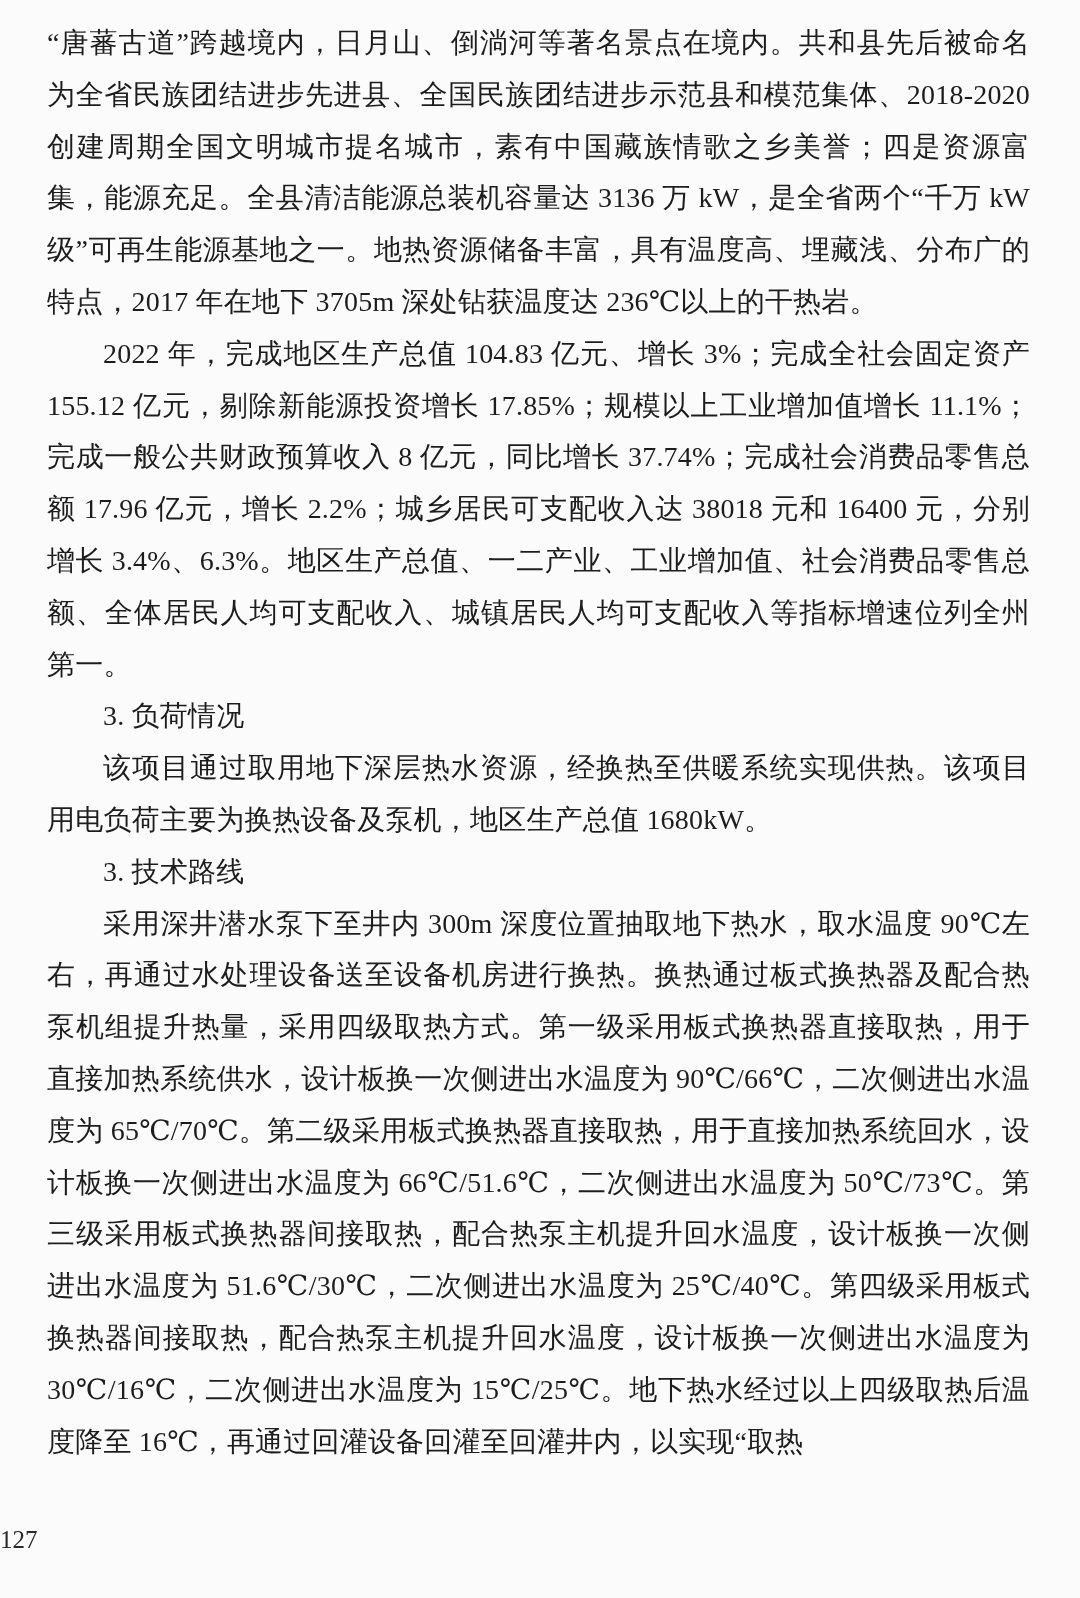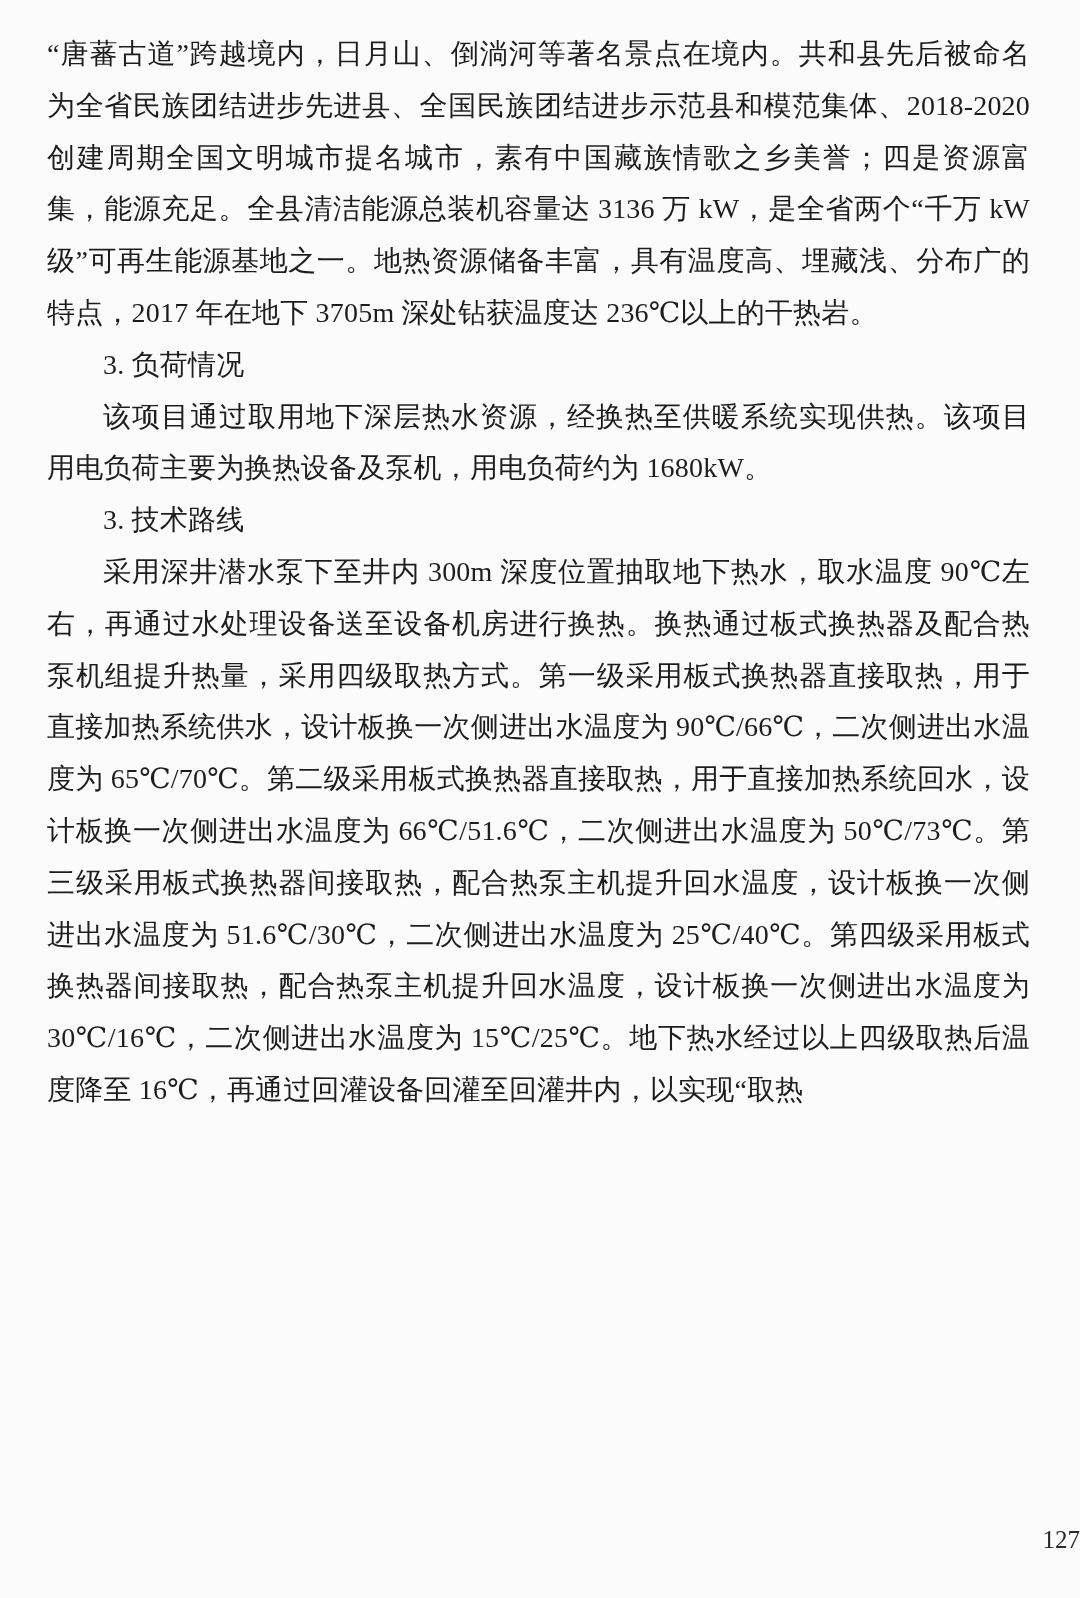--- a/index.html
+++ b/index.html
@@ -6,21 +6,21 @@
     margin: 0;
     padding: 0;
     background: #fbfbfb;
   }
   .page {
     position: relative;
     width: 1080px;
     height: 1598px;
     box-sizing: border-box;
     background: #fbfbfb;
-    padding: 28px 50px 0 47px;
+    padding: 17px 50px 0 47px;
     overflow: hidden;
     font-family: "Liberation Serif", "DejaVu Serif", serif;
     color: #1d1d1d;
   }
   .page p, .page h2 {
     margin: 0;
     font-size: 28px;
     line-height: 51.8px;
     font-weight: normal;
     text-align: justify;
@@ -39,38 +39,39 @@
     font-weight: bold;
     text-indent: 2em;
     text-align: left;
     color: #161616;
   }
   .footer {
     position: absolute;
     bottom: 44px;
     left: 0;
     right: 0;
-    text-align: right;
+    text-align: left;
     font-size: 25px;
     color: #2a2a2a;
     font-family: "Liberation Serif", "DejaVu Serif", serif;
   }
 </style>
 </head>
 <body>
 
 <div class="page">
 
   <p class="body">“唐蕃古道”跨越境内，日月山、倒淌河等著名景点在境内。共和县先后被命名为全省民族团结进步先进县、全国民族团结进步示范县和模范集体、2018-2020 创建周期全国文明城市提名城市，素有中国藏族情歌之乡美誉；四是资源富集，能源充足。全县清洁能源总装机容量达 3136 万 kW，是全省两个“千万 kW 级”可再生能源基地之一。地热资源储备丰富，具有温度高、埋藏浅、分布广的特点，2017 年在地下 3705m 深处钻获温度达 236℃以上的干热岩。</p>
 
+  <p class="indent">2022 年，完成地区生产总值 104.83 亿元、增长 3%；完成全社会固定资产 155.12 亿元，剔除新能源投资增长 17.85%；规模以上工业增加值增长 11.1%；完成一般公共财政预算收入 8 亿元，同比增长 37.74%；完成社会消费品零售总额 17.96 亿元，增长 2.2%；城乡居民可支配收入达 38018 元和 16400 元，分别增长 3.4%、6.3%。地区生产总值、一二产业、工业增加值、社会消费品零售总额、全体居民人均可支配收入、城镇居民人均可支配收入等指标增速位列全州第一。</p>
 
 
   <p class="subhead">3.  负荷情况</p>
 
-  <p class="indent">该项目通过取用地下深层热水资源，经换热至供暖系统实现供热。该项目用电负荷主要为换热设备及泵机，用电负荷约为 1680kW。</p>
+  <p class="indent">该项目通过取用地下深层热水资源，经换热至供暖系统实现供热。该项目用电负荷主要为换热设备及泵机，地区生产总值 1680kW。</p>
 
   <p class="subhead">3.  技术路线</p>
 
   <p class="indent">采用深井潜水泵下至井内 300m 深度位置抽取地下热水，取水温度 90℃左右，再通过水处理设备送至设备机房进行换热。换热通过板式换热器及配合热泵机组提升热量，采用四级取热方式。第一级采用板式换热器直接取热，用于直接加热系统供水，设计板换一次侧进出水温度为 90℃/66℃，二次侧进出水温度为 65℃/70℃。第二级采用板式换热器直接取热，用于直接加热系统回水，设计板换一次侧进出水温度为 66℃/51.6℃，二次侧进出水温度为 50℃/73℃。第三级采用板式换热器间接取热，配合热泵主机提升回水温度，设计板换一次侧进出水温度为 51.6℃/30℃，二次侧进出水温度为 25℃/40℃。第四级采用板式换热器间接取热，配合热泵主机提升回水温度，设计板换一次侧进出水温度为 30℃/16℃，二次侧进出水温度为 15℃/25℃。地下热水经过以上四级取热后温度降至 16℃，再通过回灌设备回灌至回灌井内，以实现“取热</p>
 
   <div class="footer">127</div>
 
 </div>
 
 </body></html>

